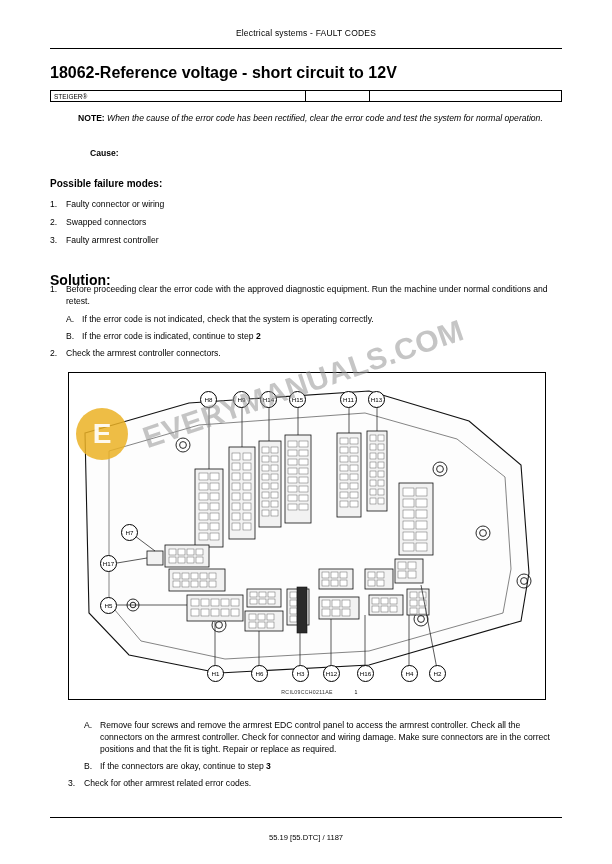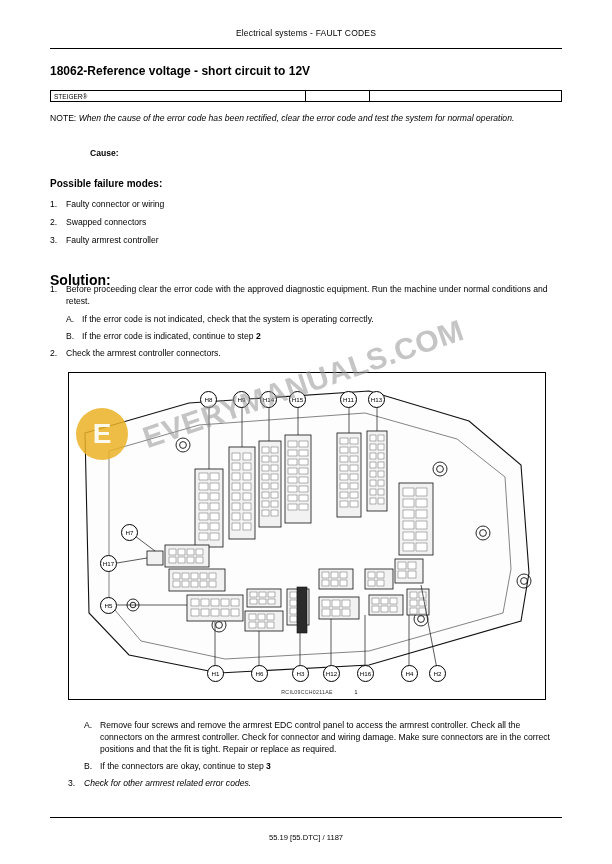--- a/index.html
+++ b/index.html
@@ -24,21 +24,21 @@
   .header-rule {
     position: absolute;
     top: 48px; left: 50px; width: 512px;
     border-top: 1px solid #000;
     height: 0;
   }
 
   .title {
     position: absolute;
     top: 64px; left: 50px; width: 512px;
-    font-size: 12px;
+    font-size: 16px;
     font-weight: bold;
   }
 
   .brandbar {
     position: absolute;
     top: 90px; left: 50px; width: 512px;
     height: 12px;
     border: 1px solid #000;
     display: flex;
     align-items: center;
@@ -54,21 +54,21 @@
   .brandbar .cell.c2 { width: 64px; border-right: 1px solid #000; }
   .brandbar .cell.c3 { flex: 1; }
 
   .note {
     position: absolute;
     top: 112px; left: 50px; width: 512px;
     font-size: 8.6px;
     line-height: 12px;
     font-style: italic;
   }
-  .note b { font-style: normal; font-weight: normal; }
+  .note b { font-style: normal; font-weight: bold; margin-left: 28px; }
 
   .cause {
     position: absolute;
     top: 148px; left: 50px;
     font-size: 8.6px;
     font-weight: bold;
     margin-left: 40px;
   }
 
   .pfm-title {
@@ -593,20 +593,20 @@
     <div class="sub">
       <div class="sn">A.</div>
       <div class="st">Remove four screws and remove the armrest EDC control panel to access the armrest controller.  Check all the connectors on the armrest controller. Check for connector and wiring damage. Make sure connectors are in the correct positions and that the fit is tight. Repair or replace as required.</div>
     </div>
     <div class="sub">
       <div class="sn">B.</div>
       <div class="st">If the connectors are okay, continue to step <b>3</b></div>
     </div>
     <div class="li" style="display:flex; margin-top:5px;">
       <div class="num" style="width:16px;flex:0 0 16px;">3.</div>
-      <div class="txt" style="flex:1;font-style:italic;">Check for other armrest related error codes.</div>
+      <div class="txt" style="flex:1;">Check for other armrest related error codes.</div>
     </div>
   </div>
 
   <div class="footer-rule"></div>
   <div class="footer-line2">55.19 [55.DTC] / 1187</div>
 
 </div>
 
 </body></html>

